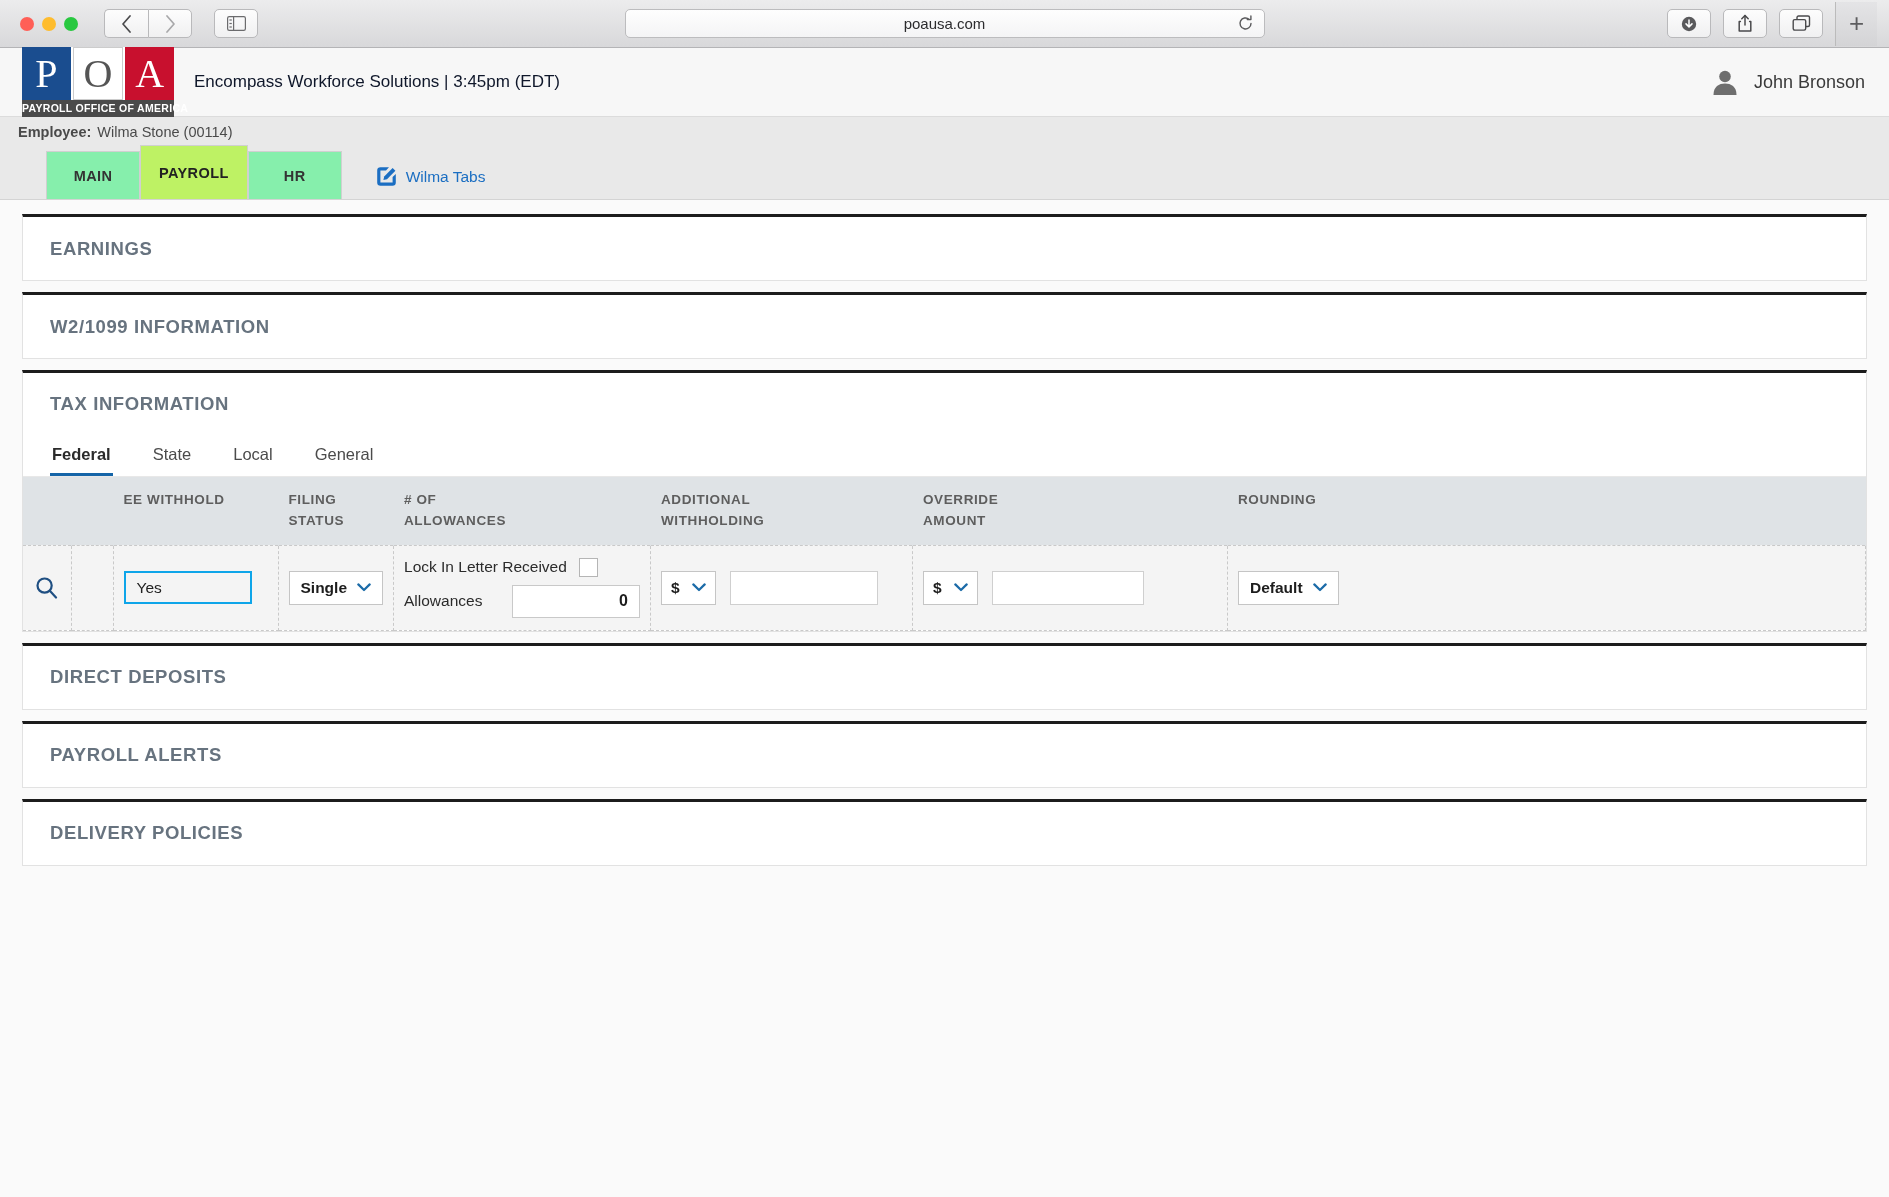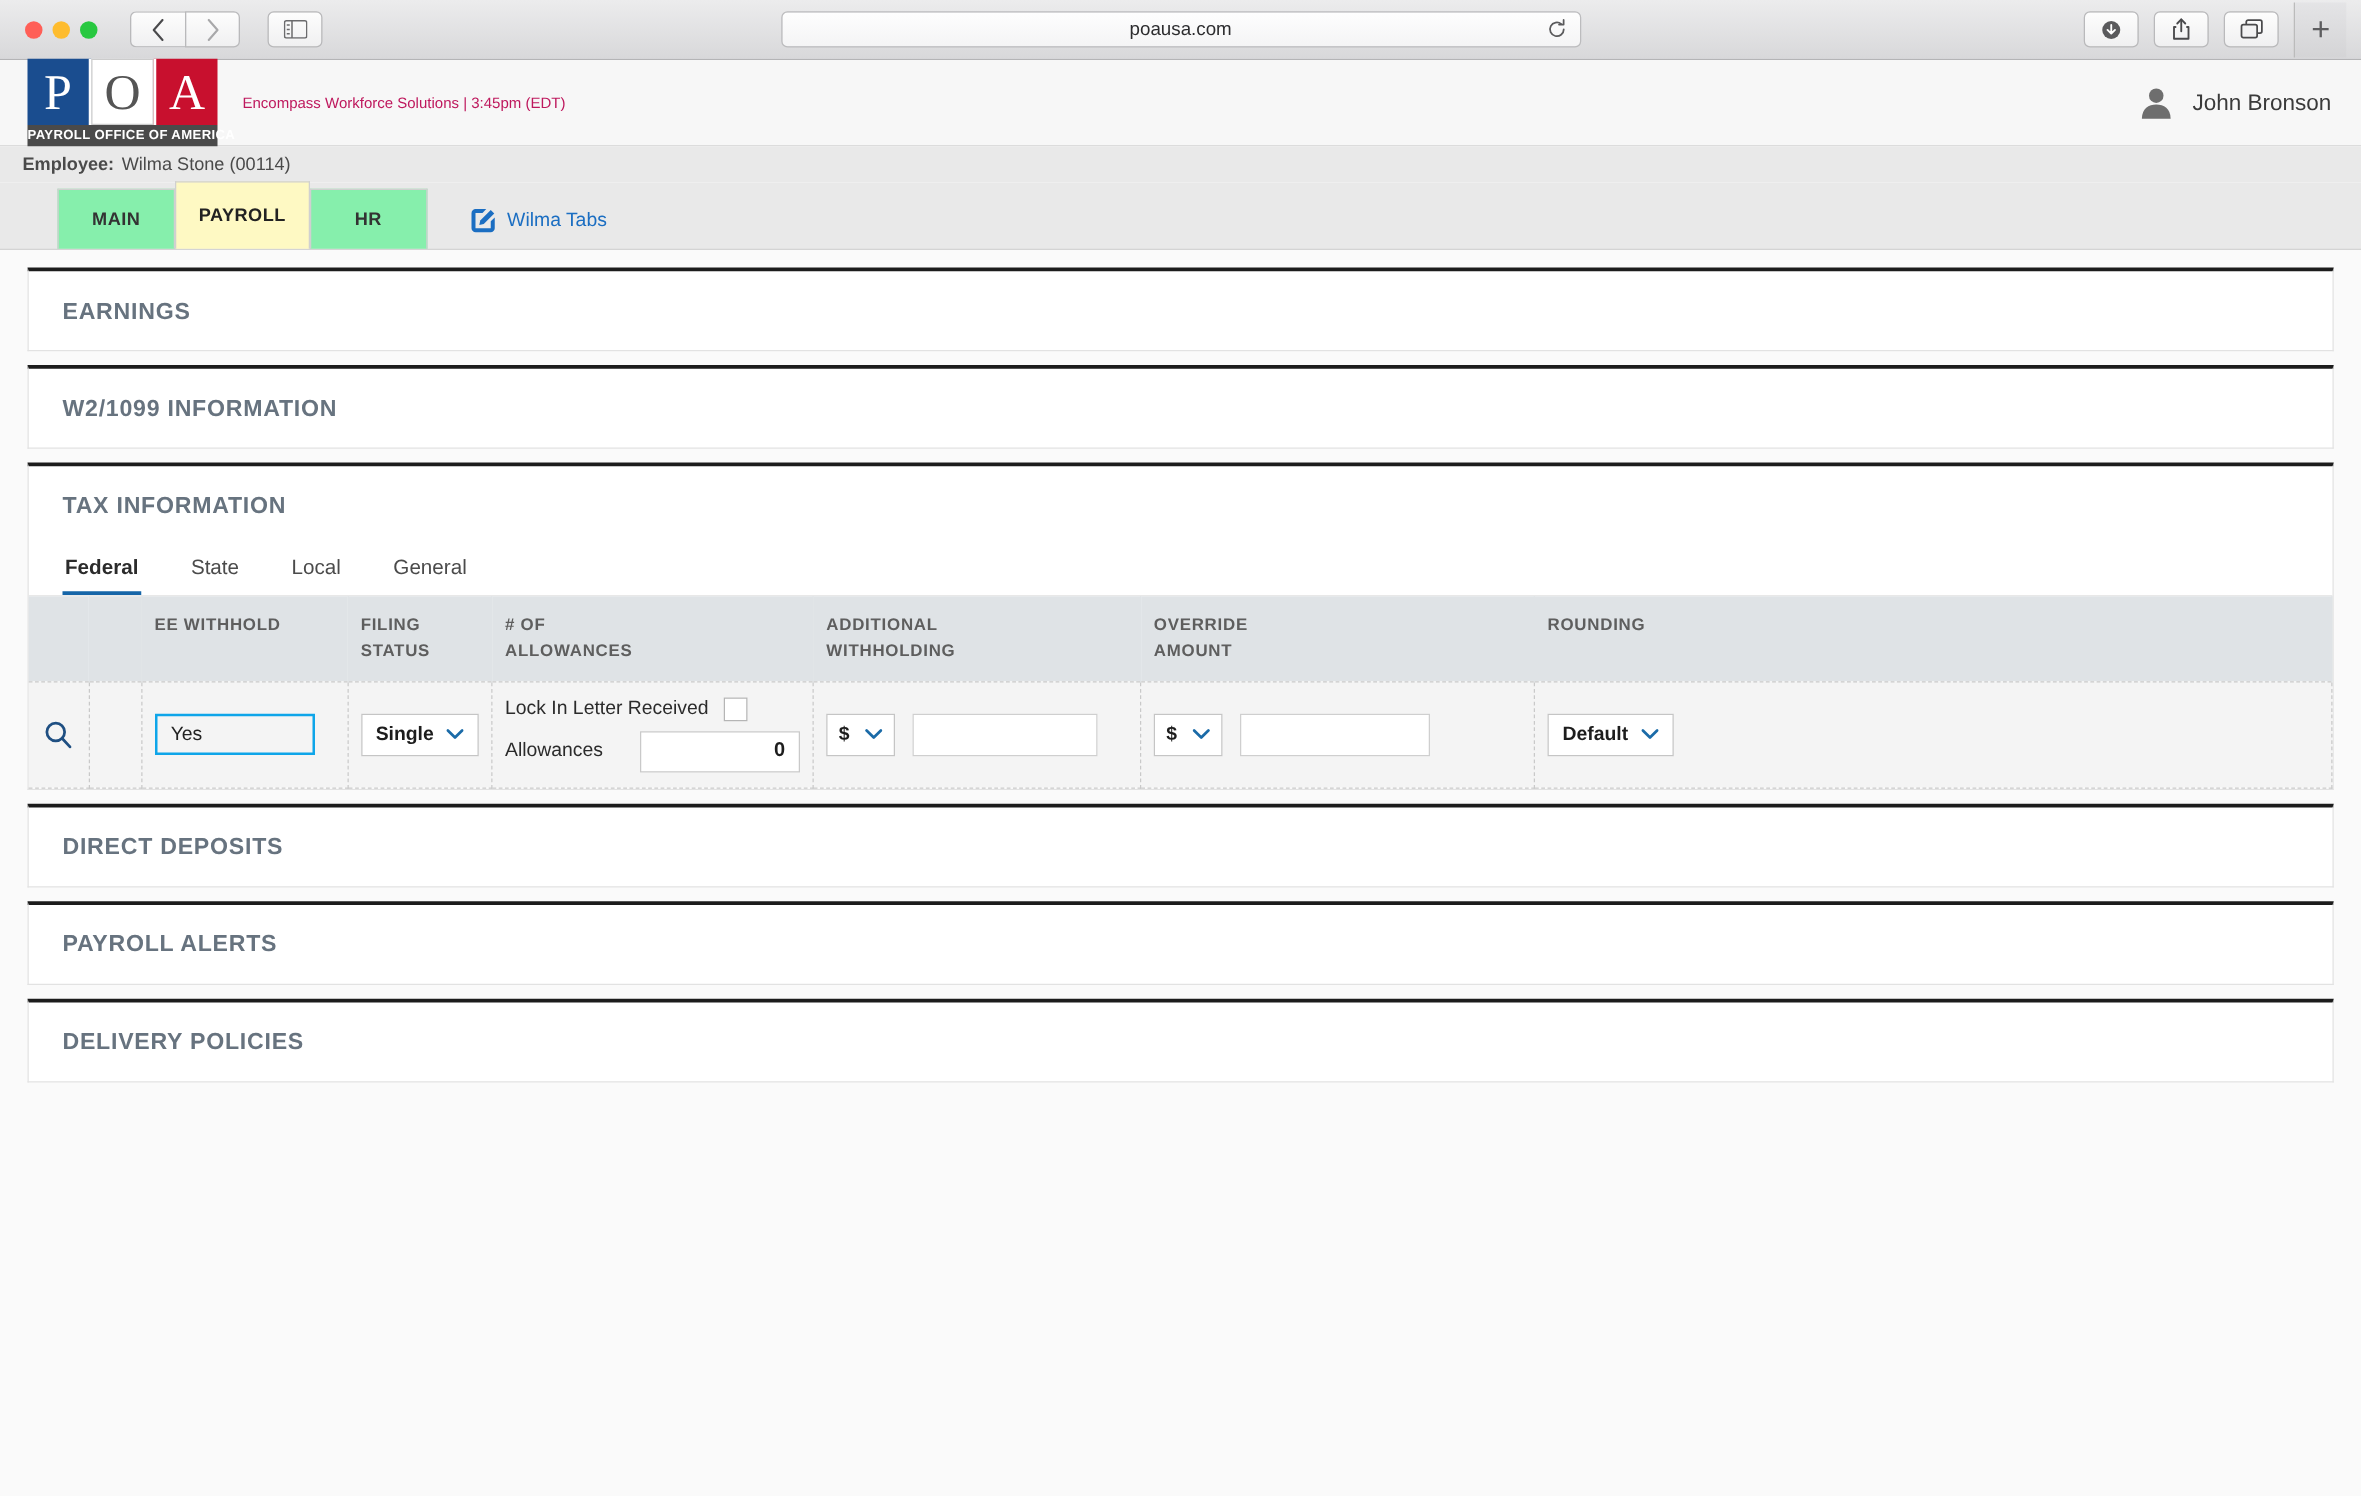--- a/index.html
+++ b/index.html
@@ -84,21 +84,21 @@
   .logo-tile.p { background: #1a4d8f; color: #ffffff; border-right: 2px solid #fff; }
   .logo-tile.o { background: #ffffff; color: #555; border: 1px solid #ccc; }
   .logo-tile.a { background: #c8102e; color: #ffffff; border-left: 2px solid #fff; }
   .logo-sub {
     background: #4a4a4a; color: #fff;
     font-size: 10.5px; font-weight: bold; letter-spacing: 0.3px;
     text-align: center; padding: 2px 0 3px; white-space: nowrap;
     font-family: "Liberation Sans", sans-serif;
   }
   .app-title {
-    margin-left: 20px; font-size: 12px; color: #be185d;
+    margin-left: 20px; font-size: 17px; color: #0f172a;
   }
   .user-area {
     margin-left: auto; display: flex; align-items: center; gap: 14px;
   }
   .avatar { color: #6e6e6e; display: flex; align-items: center; }
   .user-name { font-size: 18px; color: #3a3a3a; }
 
   
   .employee-bar {
     background: #e9e9e9;
@@ -119,21 +119,21 @@
   }
   .tab {
     min-width: 94px; height: 48px;
     background: #86efac;
     border: 1px solid #d0d0d0; border-bottom: none;
     display: flex; align-items: center; justify-content: center;
     font-size: 14.5px; font-weight: bold; color: #333;
     letter-spacing: 0.4px;
     padding: 0 18px;
   }
-  .tab.active { background: #fef9c3; border-color: #d0d0d0; color: #222; height: 54px; margin-top: 17px; }
+  .tab.active { background: #bef264; border-color: #d0d0d0; color: #222; height: 54px; margin-top: 17px; }
   .edit-tabs {
     display: flex; align-items: center; gap: 9px;
     margin-left: 34px; margin-bottom: 12px;
     color: #1b6ec2; font-size: 15.5px;
   }
   .edit-icon { color: #1b6ec2; display: flex; }
 
   
   .content { background: #fafafa; padding: 14px 22px 0 22px; height: calc(1197px - 48px - 69px - 29px - 54px); overflow: hidden;}
 

